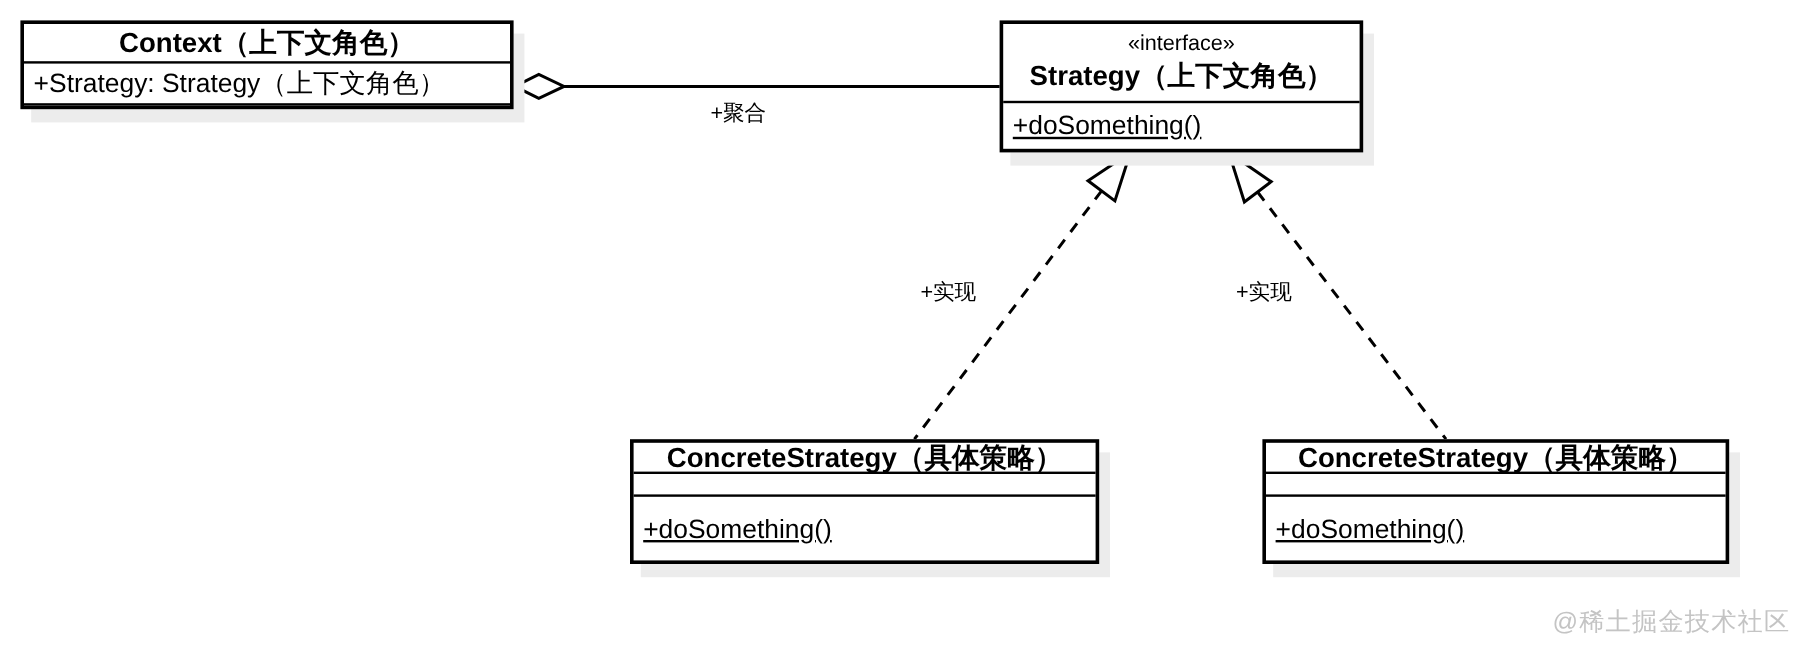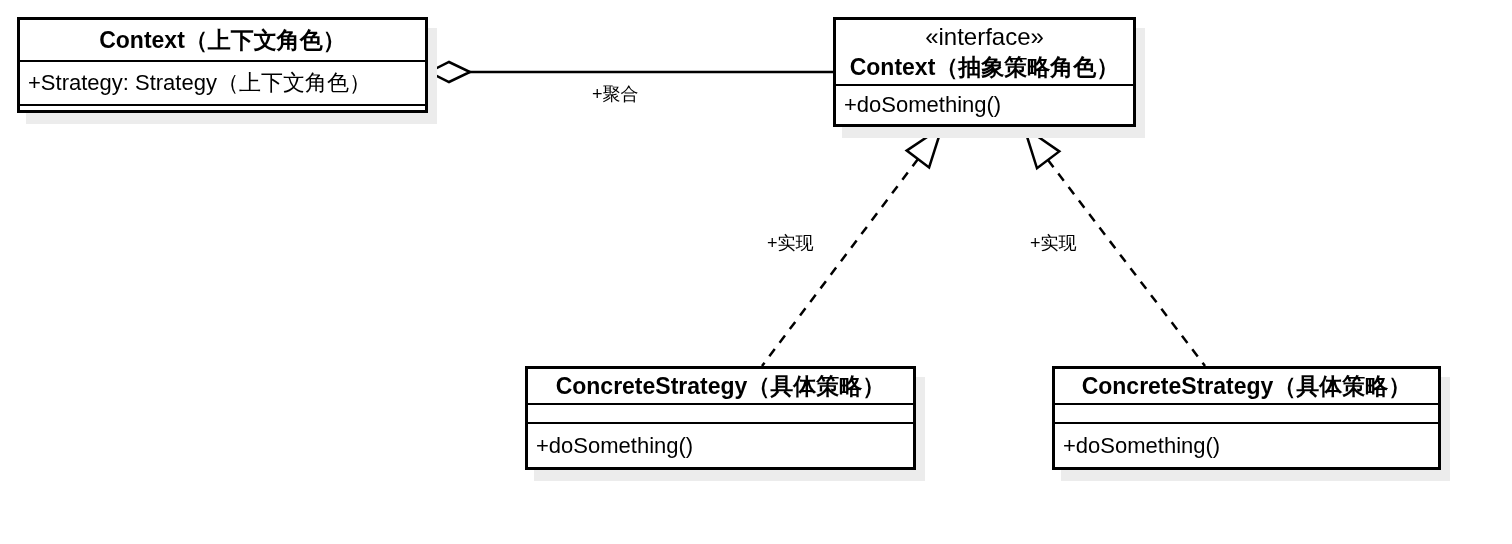--- a/index.html
+++ b/index.html
@@ -22,41 +22,41 @@
     border:3px solid #000000;
     box-shadow:9px 11px 0 #ececec;
     display:flex; flex-direction:column;
   }
   .compartment { width:100%; }
   .cmp-header {
     display:flex; flex-direction:column; align-items:center; justify-content:center;
     font-weight:bold; font-size:23px; text-align:center;
     border-bottom:2px solid #000000;
   }
-  .stereotype { font-weight:normal; font-size:24px; line-height:1.25; }
+  .stereotype { font-weight:normal; font-size:18px; line-height:1.25; }
   .cmp-row {
     display:flex; align-items:center;
     font-size:22px; padding-left:8px;
     border-bottom:2px solid #000000;
   }
-  .cmp-row.last { border-bottom:none; flex:1; }
+  .cmp-row.last { border-bottom:none; flex:1;text-decoration:underline; }
   .cmp-empty { border-bottom:2px solid #000000; }
   .cmp-empty.last { border-bottom:none; flex:1; }
 
   
-  #box-context { left:17px; top:17px; width:411px; height:96px; }
+  #box-context { left:17px; top:17px; width:411px; height:74px; }
   #box-context .cmp-header { height:42px; }
   #box-context .cmp-row { height:44px; }
 
   #box-strategy { left:833px; top:17px; width:303px; height:110px; }
   #box-strategy .cmp-header { height:66px; }
 
   #box-concrete-left  { left:525px;  top:366px; width:391px; height:104px; }
   #box-concrete-right { left:1052px; top:366px; width:389px; height:104px; }
-  .concrete .cmp-header { height:36px; }
+  .concrete .cmp-header { height:26px; }
   .concrete .cmp-empty { height:19px; }
 
   .edge-label {
     position:absolute; font-size:18px; white-space:nowrap;
   }
   #label-aggregation { left:592px; top:82px; }
   #label-realize-left { left:767px; top:231px; }
   #label-realize-right { left:1030px; top:231px; }
 
   .watermark {
@@ -88,21 +88,21 @@
     </div>
     <div class="compartment cmp-row">
       <span>+Strategy: Strategy（上下文角色）</span>
     </div>
     <div class="compartment cmp-empty last"></div>
   </div>
 
   <div class="uml-class" id="box-strategy">
     <div class="compartment cmp-header">
       <span class="stereotype">«interface»</span>
-      <span>Context（抽象策略角色）</span>
+      <span>Strategy（上下文角色）</span>
     </div>
     <div class="compartment cmp-row last">
       <span>+doSomething()</span>
     </div>
   </div>
 
   <div class="uml-class concrete" id="box-concrete-left">
     <div class="compartment cmp-header">
       <span>ConcreteStrategy（具体策略）</span>
     </div>
@@ -119,14 +119,15 @@
     <div class="compartment cmp-empty"></div>
     <div class="compartment cmp-row last">
       <span>+doSomething()</span>
     </div>
   </div>
 
   <div class="edge-label" id="label-aggregation">+聚合</div>
   <div class="edge-label" id="label-realize-left">+实现</div>
   <div class="edge-label" id="label-realize-right">+实现</div>
 
+  <div class="watermark">@稀土掘金技术社区</div>
 
 </div>
 
 </body></html>

